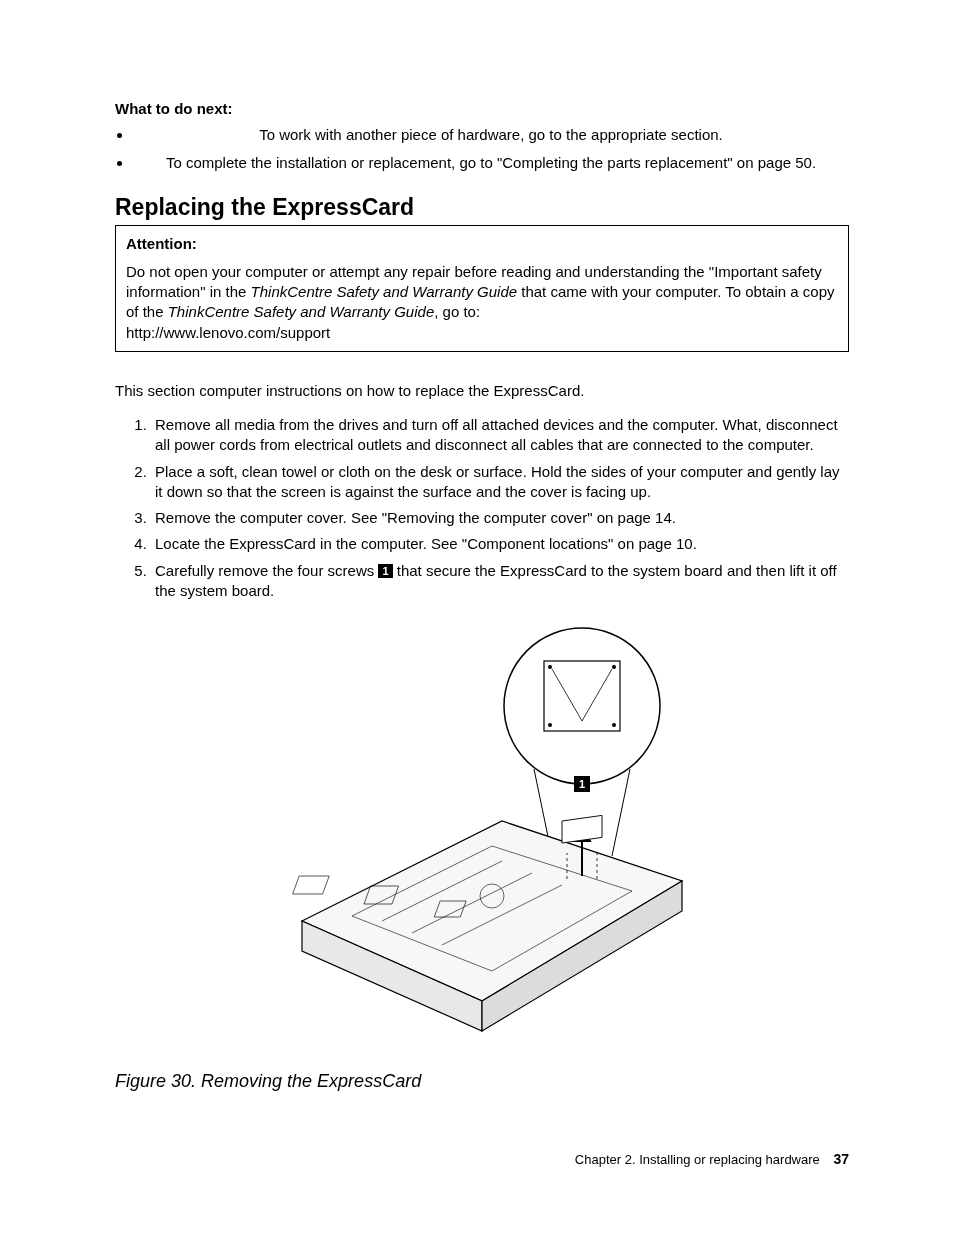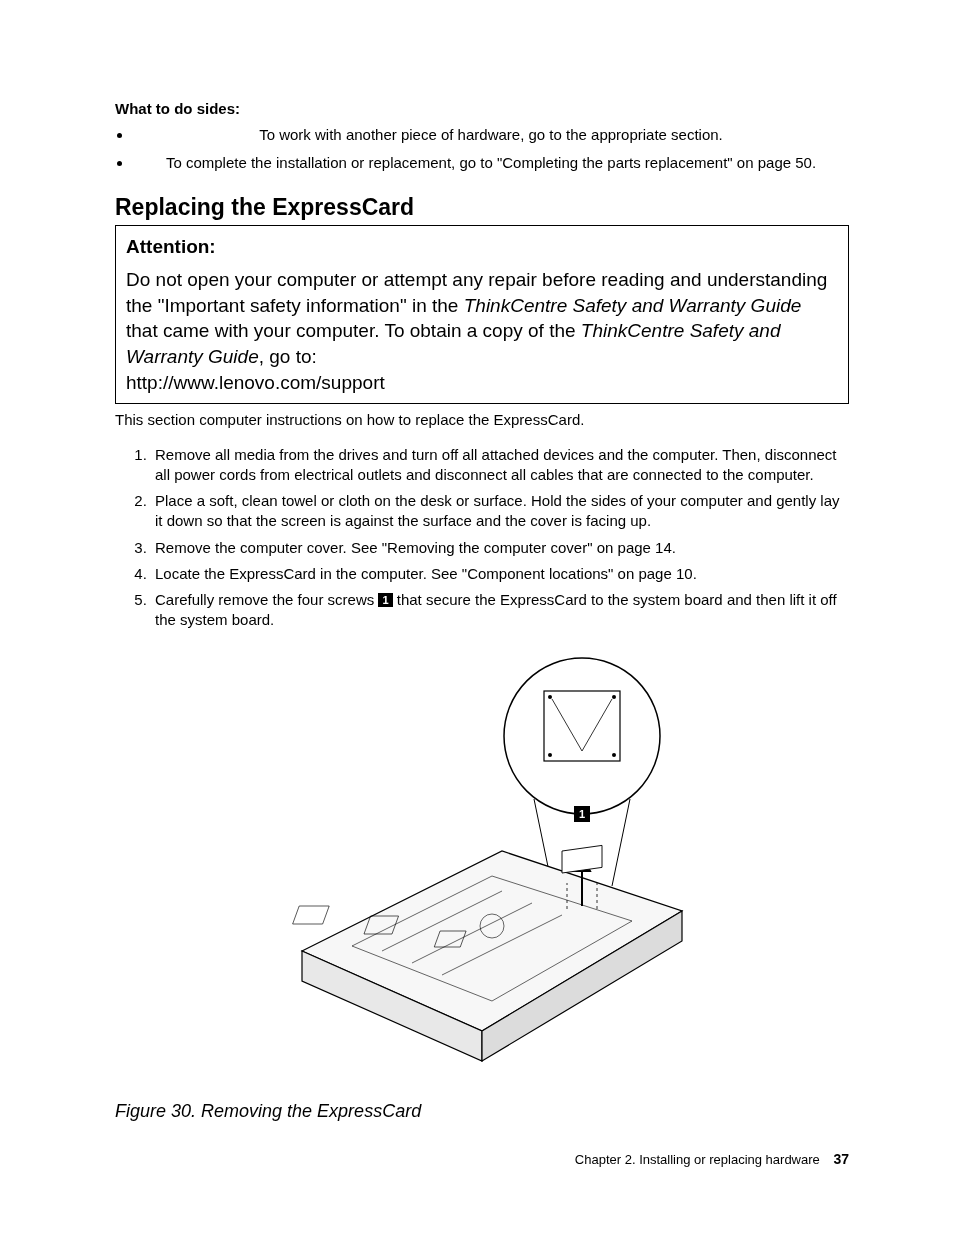--- a/index.html
+++ b/index.html
@@ -34,23 +34,23 @@
     text-align: center;
   }
   h2.section-heading {
     font-size: 23px;
     font-weight: bold;
     margin: 18px 0 4px 0;
   }
   .attention-box {
     border: 1px solid #000;
     padding: 8px 10px 8px 10px;
-    font-size: 19px;
+    font-size: 15px;
     line-height: 1.35;
-    margin-bottom: 6px;
+    margin-bottom: 29px;
   }
   .attention-box .attn-head {
     font-weight: bold;
     margin-bottom: 8px;
   }
   p.body {
     margin: 0 0 14px 0;
     line-height: 1.35;
   }
   ol.num-list {
@@ -93,42 +93,42 @@
     font-size: 14px;
     margin-left: 10px;
   }
   svg { display: block; margin: 0 auto; }
 </style>
 </head>
 <body>
 
 <div class="page">
 
-  <div class="bold">What to do sides:</div>
+  <div class="bold">What to do next:</div>
   <ul class="bullet-list">
     <li>To work with another piece of hardware, go to the appropriate section.</li>
     <li>To complete the installation or replacement, go to "Completing the parts replacement" on page 50.</li>
   </ul>
 
   <h2 class="section-heading">Replacing the ExpressCard</h2>
 
   <div class="attention-box">
     <div class="attn-head">Attention:</div>
     <div>
       <span>Do not open your computer or attempt any repair before reading and understanding the "Important safety information" in the </span><span class="italic">ThinkCentre Safety and Warranty Guide</span><span> that came with your computer. To obtain a copy of the </span><span class="italic">ThinkCentre Safety and Warranty Guide</span><span>, go to:</span><br>
       <span>http://www.lenovo.com/support</span>
     </div>
   </div>
 
   <p class="body">This section computer instructions on how to replace the ExpressCard.</p>
 
 
 
   <ol class="num-list">
-    <li>Remove all media from the drives and turn off all attached devices and the computer. Then, disconnect all power cords from electrical outlets and disconnect all cables that are connected to the computer.</li>
+    <li>Remove all media from the drives and turn off all attached devices and the computer. What, disconnect all power cords from electrical outlets and disconnect all cables that are connected to the computer.</li>
     <li>Place a soft, clean towel or cloth on the desk or surface. Hold the sides of your computer and gently lay it down so that the screen is against the surface and the cover is facing up.</li>
     <li>Remove the computer cover. See "Removing the computer cover" on page 14.</li>
     <li>Locate the ExpressCard in the computer. See "Component locations" on page 10.</li>
     <li>
       <span>Carefully remove the four screws </span><span class="callout-box">1</span><span> that secure the ExpressCard to the system board and then lift it off the system board.</span>
     </li>
   </ol>
 
   <div class="figure-area">
     <svg width="480" height="430" viewBox="0 0 480 430">

